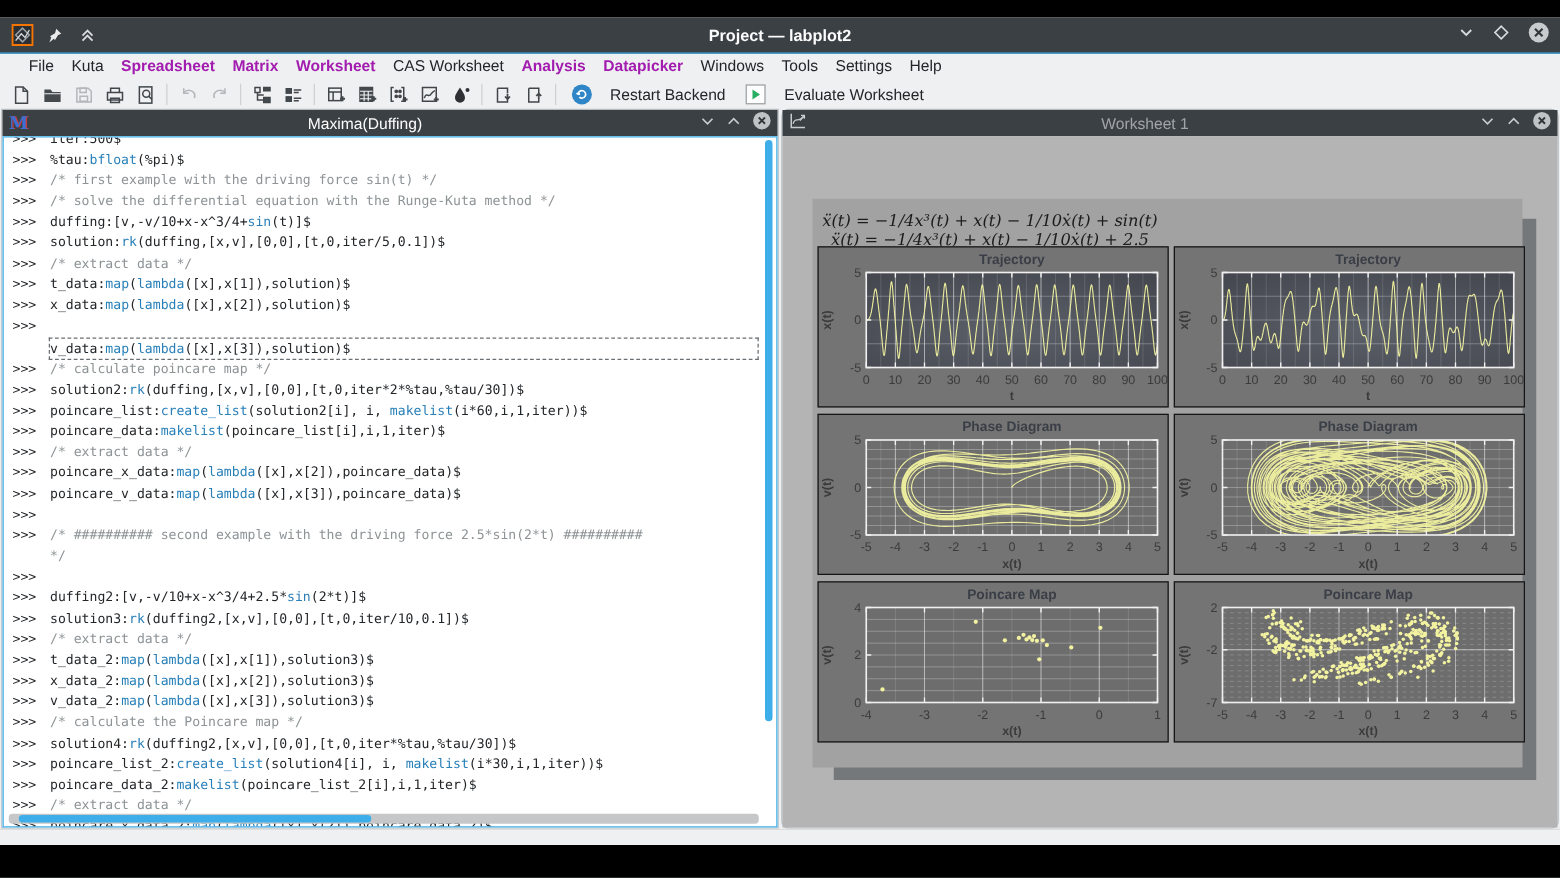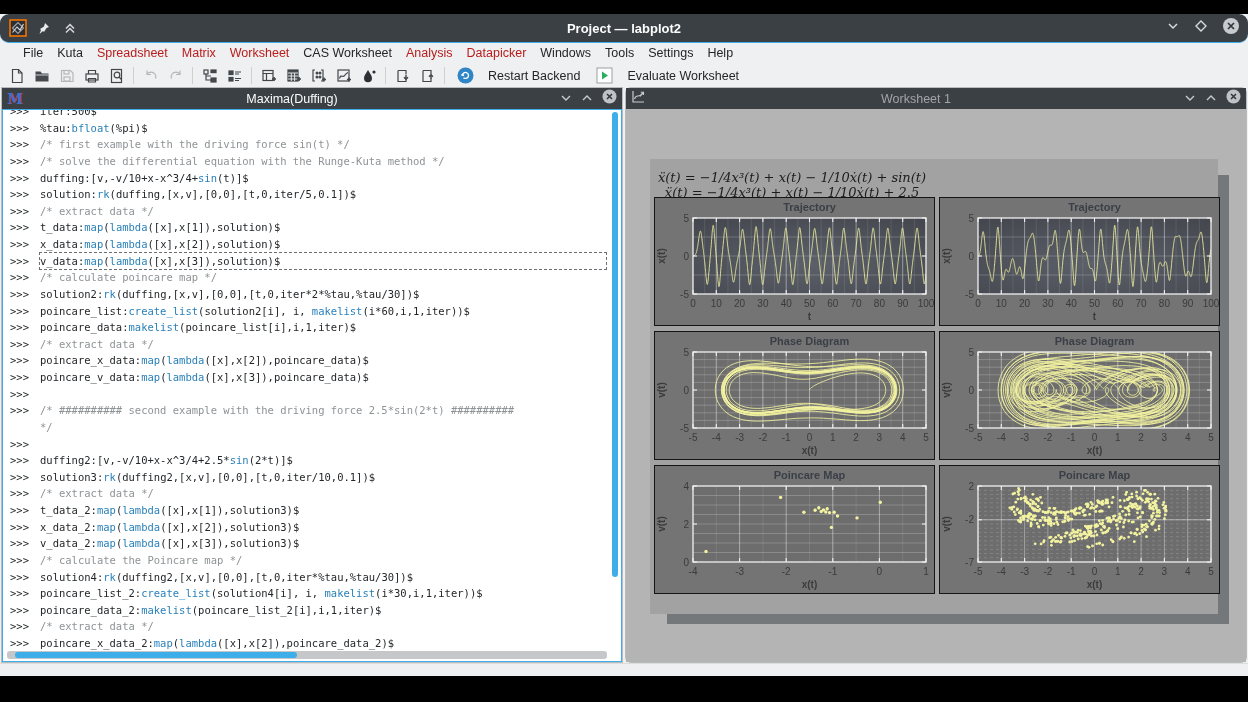--- a/index.html
+++ b/index.html
@@ -2,31 +2,31 @@
 <html><head>
 <meta charset="utf-8">
 <style>
   html,body{margin:0;padding:0;background:#000;}
   .screen{position:relative;width:1248px;height:702px;background:#000;overflow:hidden;
           font-family:"Liberation Sans",sans-serif;-webkit-font-smoothing:antialiased;}
   .appwindow{position:absolute;left:0;top:14px;width:1248px;height:662px;background:#eff0f1;}
 
   
   .titlebar{position:relative;height:28px;background:#3b4045;border-bottom:1px solid #3daee9;
-            display:flex;align-items:center;padding:0 8px;border-radius:9px;}
+            display:flex;align-items:center;padding:0 8px;}
   .titlebar .apptitle{position:absolute;left:0;right:0;text-align:center;color:#fcfcfc;
             font-size:13px;font-weight:bold;pointer-events:none;}
   .tb-ico{width:20px;height:20px;display:flex;align-items:center;justify-content:center;margin-right:6px;}
   .tb-right{margin-left:auto;display:flex;gap:14px;align-items:center;z-index:2;}
 
   
   .menubar{height:20px;background:#eff0f1;display:flex;align-items:center;padding-left:16px;
            font-size:12.5px;color:#232629;}
   .menu-item{padding:2px 7px;white-space:nowrap;cursor:default;}
-  .menu-item.disabled{color:#b91c1c;}
+  .menu-item.disabled{color:#a21caf;font-weight:bold;}
 
   
   .toolbar{height:25px;background:#eff0f1;border-bottom:1px solid #dcdddd;display:flex;
            align-items:center;padding-left:4px;font-size:12.5px;color:#232629;}
   .tbtn{width:25px;height:23px;display:flex;align-items:center;justify-content:center;}
   .tsep{width:1px;height:17px;background:#cfd0d1;margin:0 4px;}
   .tlabelbtn{display:flex;align-items:center;gap:14px;padding:0 8px;height:23px;}
 
   
   .mdi{position:absolute;top:73px;left:0;width:1248px;height:576px;background:#eff0f1;}
@@ -40,21 +40,21 @@
   .console{position:absolute;top:21px;left:0;right:0;bottom:0;background:#fff;
            border:1px solid #3daee9;box-sizing:border-box;overflow:hidden;}
   .console-lines{position:absolute;top:-7px;left:7px;right:15px;
       font-family:"DejaVu Sans Mono",monospace;font-size:10.5px;line-height:16.62px;white-space:pre;}
   .cline{display:flex;}
   .prompt{width:30px;flex:none;color:#232629;}
   .code{flex:1;}
   .t-d{color:#232629;}
   .t-k{color:#2980b9;}
   .t-c{color:#8e9396;}
-  .cline.sel .code{outline:1px dashed #6a6f73;outline-offset:0px;}
+  .cline.sel .code{outline:1px dashed #6a6f73;outline-offset:0px;margin-top:18px;}
   .vscroll{position:absolute;top:2px;right:2px;bottom:14px;width:8px;}
   .vscroll .thumb{position:absolute;left:1px;width:6px;top:0;height:87%;background:#3daee9;border-radius:3px;}
   .hscroll{position:absolute;left:4px;right:14px;bottom:2px;height:8px;background:#c6c7c8;border-radius:3px;}
   .hscroll .thumb{position:absolute;top:1px;left:8px;width:47%;height:6px;background:#3daee9;border-radius:3px;}
 
   
   .canvas{position:absolute;top:21px;left:0;right:0;bottom:0;background:#b4b4b4;overflow:hidden;}
   .page{position:absolute;left:24px;top:50px;width:568px;height:455px;background:#a2a2a2;
         box-shadow:14px 13px 0 -3px #75787b;}
   .equations{position:absolute;top:11px;left:0;right:0;display:flex;flex-direction:column;}

